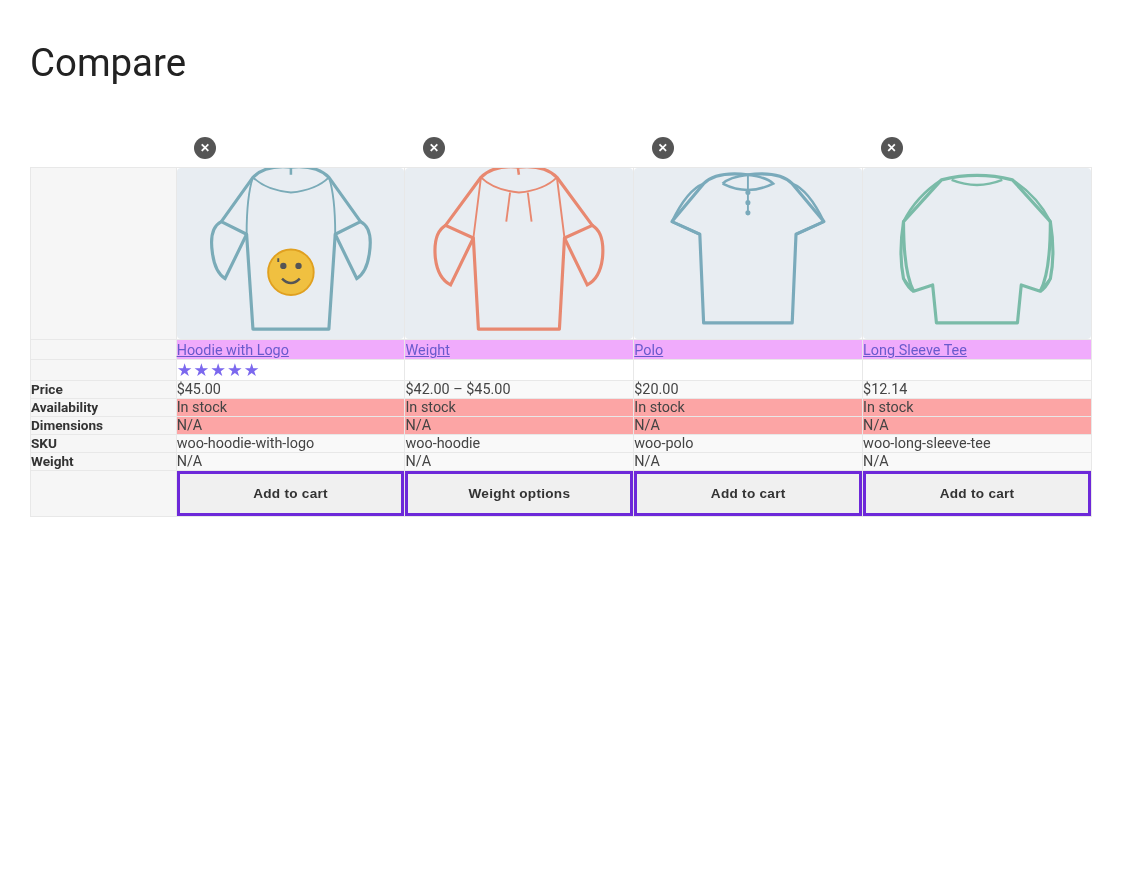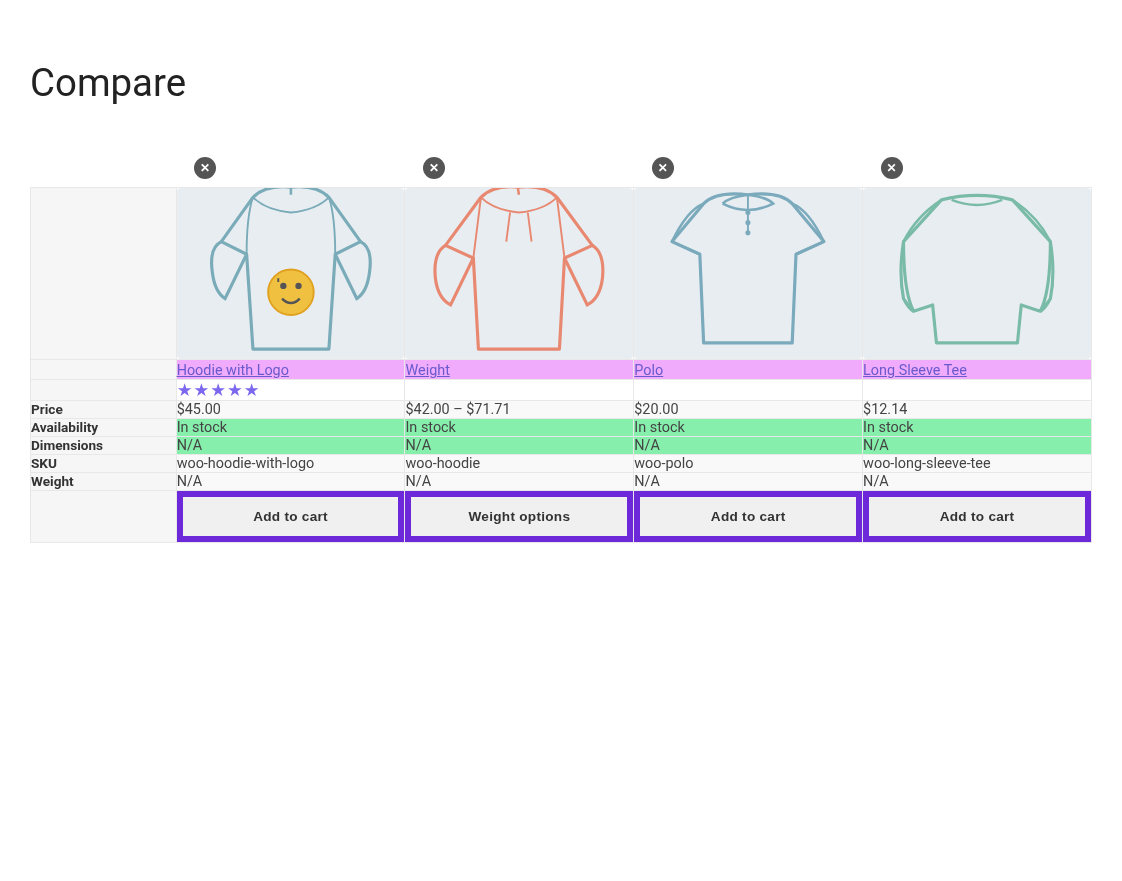--- a/index.html
+++ b/index.html
@@ -7,21 +7,20 @@
       font-family: -apple-system, BlinkMacSystemFont, 'Segoe UI', Roboto, sans-serif;
       background: #fff;
       color: #333;
       padding: 40px 30px;
     }
     h1 {
       font-size: 2.4rem;
       font-weight: 400;
       color: #222;
       margin-bottom: 40px;
-      margin-top: 20px;
     }
     .compare-table {
       width: 100%;
       border-collapse: collapse;
     }
     .compare-table td, .compare-table th {
       border: 1px solid #e8e8e8;
       padding: 0;
       vertical-align: top;
     }
@@ -98,35 +97,35 @@
     }
     .rating-cell {
       padding: 10px 16px;
       background: #fff;
     }
     .stars { color: #7b68ee; font-size: 1.1rem; letter-spacing: 1px; }
     .data-cell {
       padding: 18px 16px;
       font-size: 0.9rem;
       color: #444;
-      background: #86efac;
+      background: #fca5a5;
       vertical-align: middle;
     }
     .data-cell.shaded {
       background: #f9f9f9;
       margin-left: 37px;
     }
     .action-cell {
       padding: 16px;
       background: #fff;
       text-align: center;
     }
     .cart-btn {
       background: #f0f0f0;
-      border: 6px solid #6d28d9;
+      border: 3px solid #6d28d9;
       padding: 12px 8px;
       font-size: 0.85rem;
       font-weight: 600;
       color: #333;
       cursor: pointer;
       width: 100%;
       letter-spacing: 0.02em;
     }
     .empty-label { background: #f6f6f6; }
   </style>
@@ -276,21 +275,21 @@
       <span class="stars">★★★★★</span>
     </td>
     <td class="product-col rating-cell"></td>
     <td class="product-col rating-cell"></td>
     <td class="product-col rating-cell"></td>
   </tr>
 
   <tr>
     <td class="label-col">Price</td>
     <td class="product-col data-cell shaded">$45.00</td>
-    <td class="product-col data-cell shaded">$42.00 – $71.71</td>
+    <td class="product-col data-cell shaded">$42.00 – $45.00</td>
     <td class="product-col data-cell shaded">$20.00</td>
     <td class="product-col data-cell shaded">$12.14</td>
   </tr>
 
   <tr>
     <td class="label-col">Availability</td>
     <td class="product-col data-cell">In stock</td>
     <td class="product-col data-cell">In stock</td>
     <td class="product-col data-cell">In stock</td>
     <td class="product-col data-cell">In stock</td>

